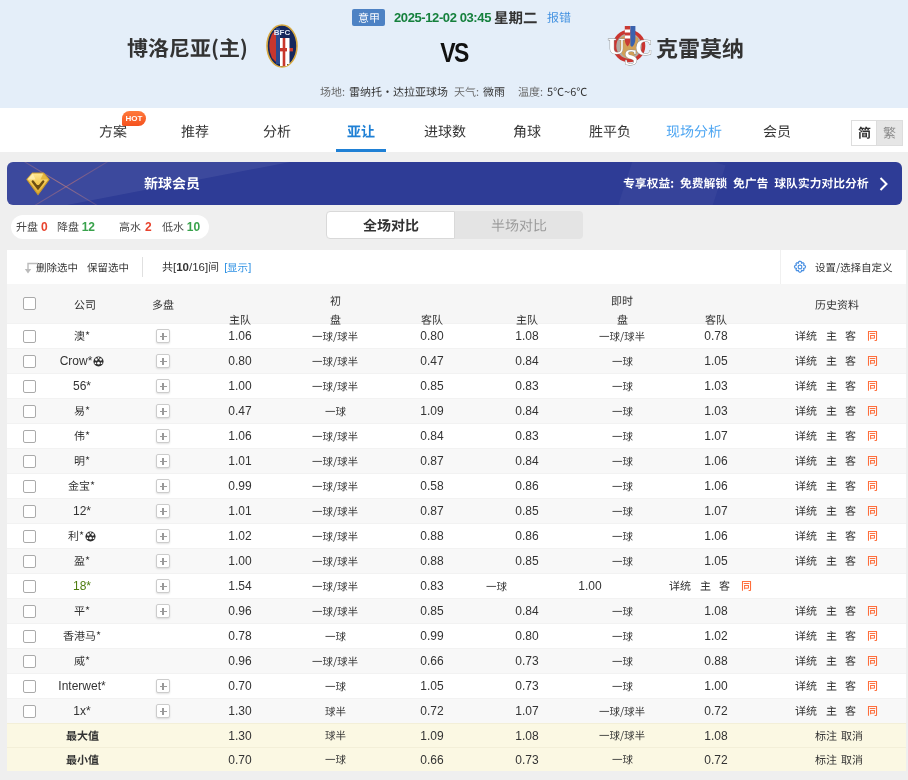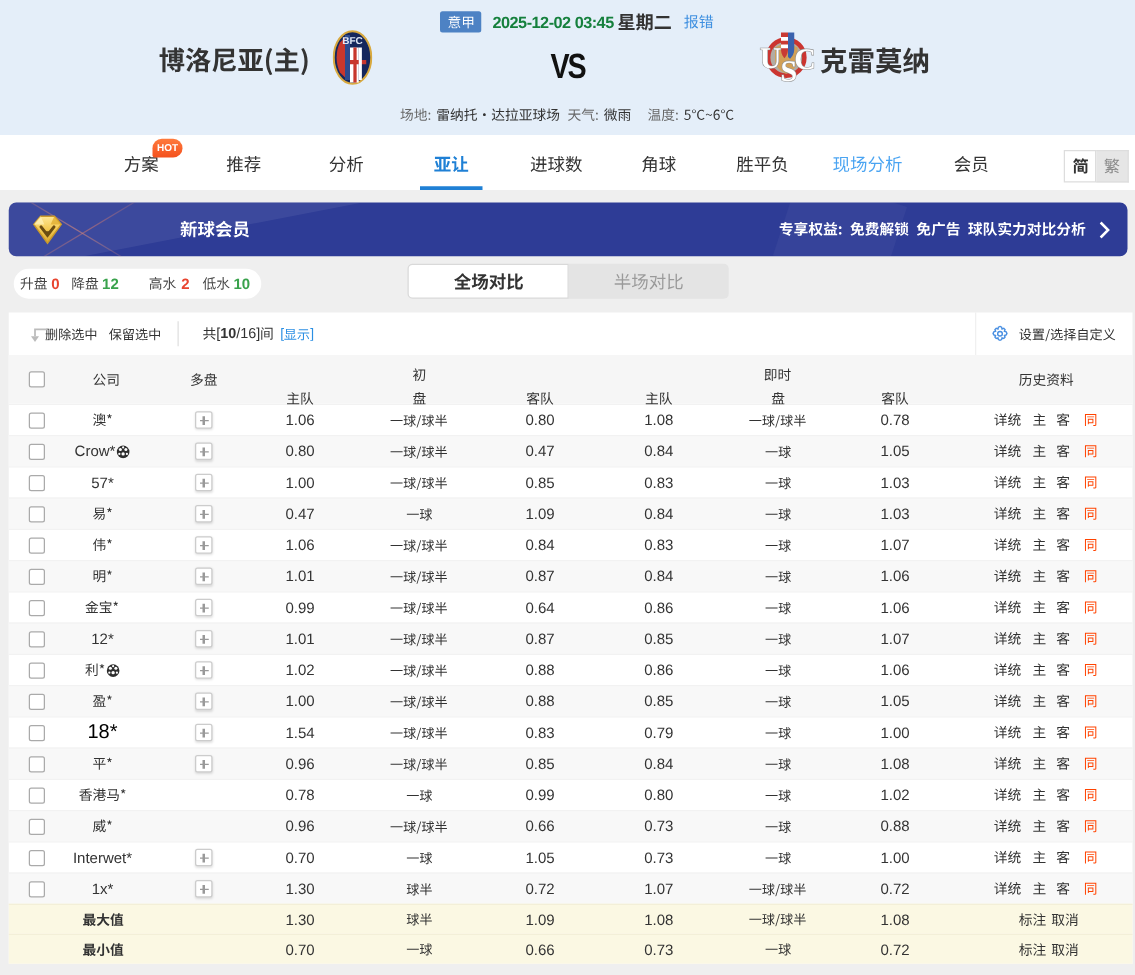--- a/index.html
+++ b/index.html
@@ -780,21 +780,21 @@
             <use href="#gr540c" x="0"></use>
           </g>
         </svg>
       </div>
     </div>
     <div class="row">
       <div class="cell" style="width:41px;justify-content:flex-start;padding-left:16px">
         <div class="cb"></div>
       </div>
       <div class="cell" style="width:68px">
-        <span style="font-size:12px;color:#333">57*</span>
+        <span style="font-size:12px;color:#333">56*</span>
       </div>
       <div class="cell" style="width:94px">
         <div class="plusbtn"></div>
       </div>
       <div class="cell num" style="width:60px">1.00</div>
       <div class="cell" style="width:130px">
         <svg class="t" width="46.1" height="11.0" viewBox="0 0 46.1 11.0">
           <g fill="#333" transform="translate(0,9.45) scale(0.01050)">
             <use href="#gr4e00" x="0"></use>
             <use href="#gr7403" x="1000"></use>
@@ -1055,21 +1055,21 @@
         <svg class="t" width="46.1" height="11.0" viewBox="0 0 46.1 11.0">
           <g fill="#333" transform="translate(0,9.45) scale(0.01050)">
             <use href="#gr4e00" x="0"></use>
             <use href="#gr7403" x="1000"></use>
             <use href="#gr2f" x="2000"></use>
             <use href="#gr7403" x="2392"></use>
             <use href="#gr534a" x="3392"></use>
           </g>
         </svg>
       </div>
-      <div class="cell num" style="width:64px">0.64</div>
+      <div class="cell num" style="width:64px">0.58</div>
       <div class="cell num" style="width:126px">0.86</div>
       <div class="cell" style="width:64px">
         <svg class="t" width="21.0" height="11.0" viewBox="0 0 21.0 11.0">
           <g fill="#333" transform="translate(0,9.45) scale(0.01050)">
             <use href="#gr4e00" x="0"></use>
             <use href="#gr7403" x="1000"></use>
           </g>
         </svg>
       </div>
       <div class="cell num" style="width:124px">1.06</div>
@@ -1297,39 +1297,38 @@
             <use href="#gr540c" x="0"></use>
           </g>
         </svg>
       </div>
     </div>
     <div class="row">
       <div class="cell" style="width:41px;justify-content:flex-start;padding-left:16px">
         <div class="cb"></div>
       </div>
       <div class="cell" style="width:68px">
-        <span style="font-size:16px;color:#000000">18*</span>
+        <span style="font-size:12px;color:#4d7c0f">18*</span>
       </div>
       <div class="cell" style="width:94px">
         <div class="plusbtn"></div>
       </div>
       <div class="cell num" style="width:60px">1.54</div>
       <div class="cell" style="width:130px">
         <svg class="t" width="46.1" height="11.0" viewBox="0 0 46.1 11.0">
           <g fill="#333" transform="translate(0,9.45) scale(0.01050)">
             <use href="#gr4e00" x="0"></use>
             <use href="#gr7403" x="1000"></use>
             <use href="#gr2f" x="2000"></use>
             <use href="#gr7403" x="2392"></use>
             <use href="#gr534a" x="3392"></use>
           </g>
         </svg>
       </div>
       <div class="cell num" style="width:64px">0.83</div>
-      <div class="cell num" style="width:126px">0.79</div>
       <div class="cell" style="width:64px">
         <svg class="t" width="21.0" height="11.0" viewBox="0 0 21.0 11.0">
           <g fill="#333" transform="translate(0,9.45) scale(0.01050)">
             <use href="#gr4e00" x="0"></use>
             <use href="#gr7403" x="1000"></use>
           </g>
         </svg>
       </div>
       <div class="cell num" style="width:124px">1.00</div>
       <div class="cell" style="width:128px;gap:0;padding-right:12px">

